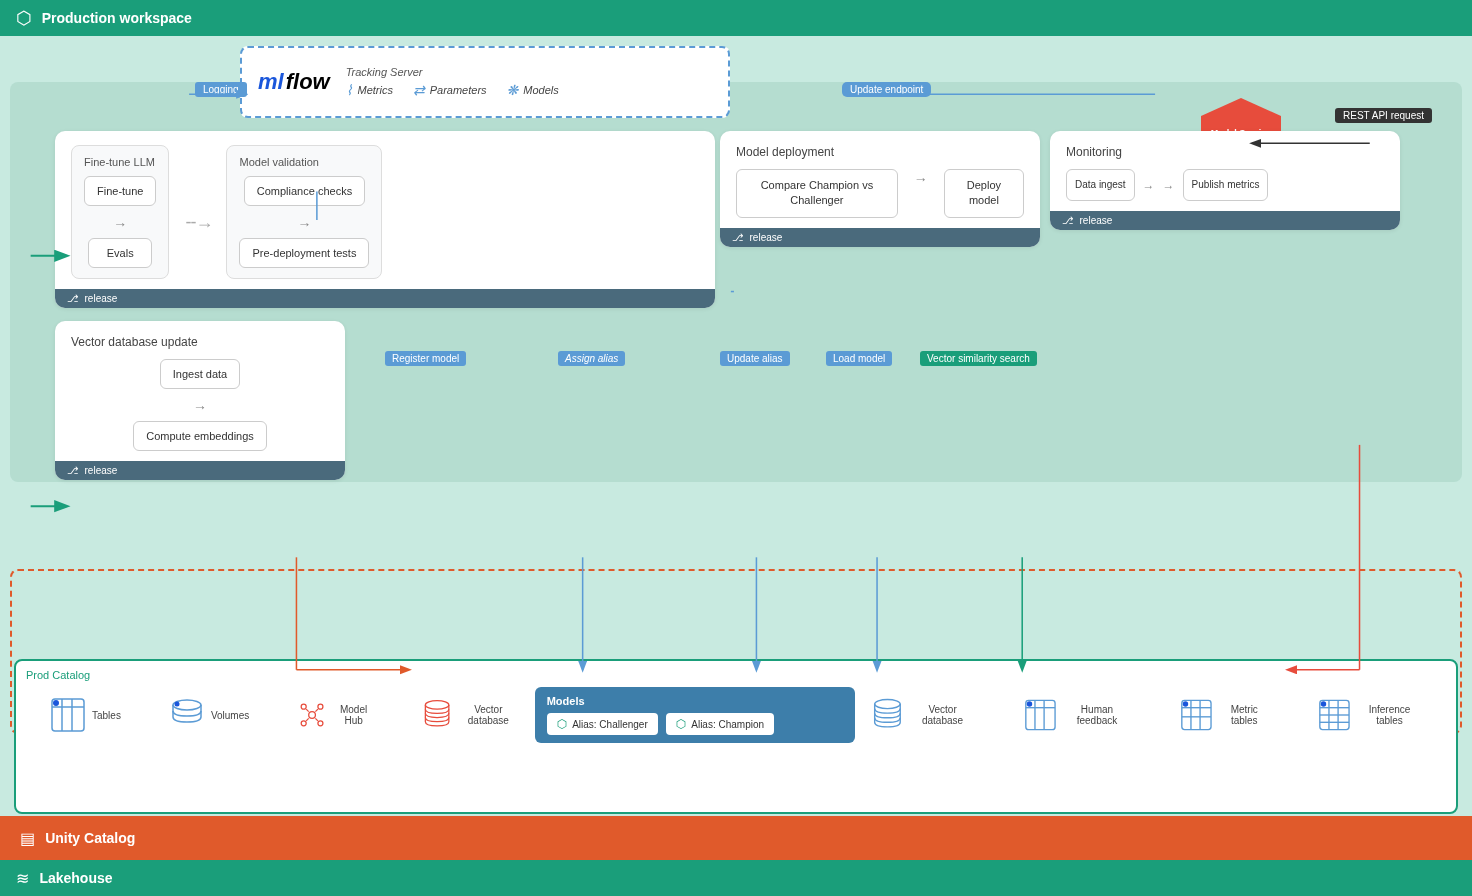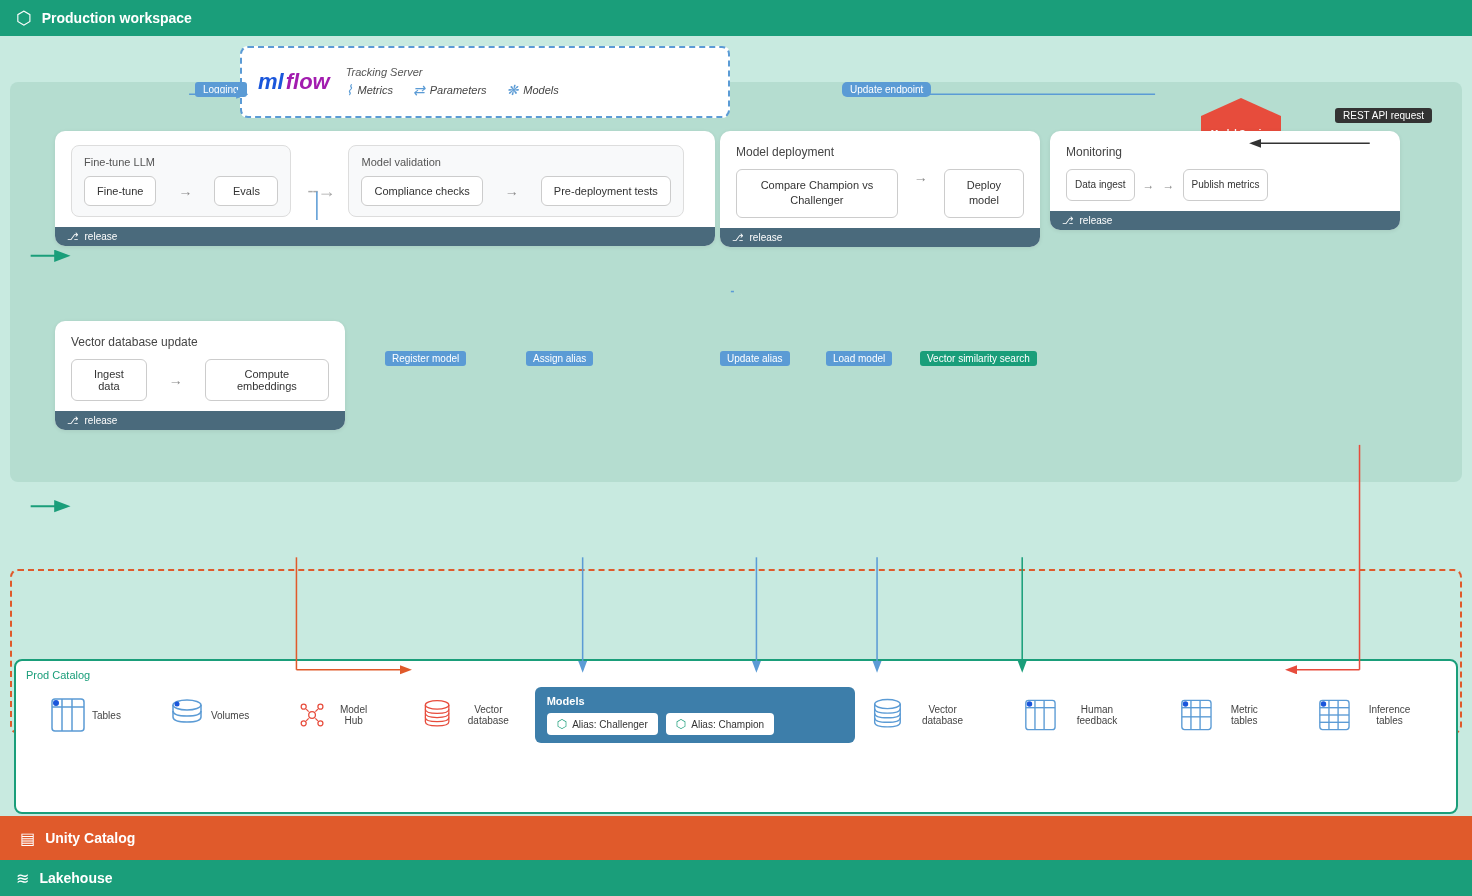--- a/index.html
+++ b/index.html
@@ -172,22 +172,23 @@
       border-radius: 8px;
       padding: 10px 12px;
     }
     .sub-box-title {
       font-size: 11px;
       color: #555;
       margin-bottom: 8px;
     }
     .sub-box-items {
       display: flex;
-      gap: 22px;
-      align-items: center;
+      gap: 8px;
+      align-items: center;
+      flex-direction: column;
     }
     .process-box {
       background: white;
       border: 1px solid #ccc;
       border-radius: 6px;
       padding: 8px 12px;
       font-size: 11px;
       color: #333;
       text-align: center;
       min-width: 64px;
@@ -327,21 +328,21 @@
 
 <div class="main-canvas">
 
   <div style="position:absolute;top:46px;left:10px;right:10px;height:400px;background:#b5ddd0;border-radius:8px;"></div>
 
   <div class="catalog-outer"></div>
 
   <div class="mlflow-box">
     <div style="display:flex;align-items:center;gap:2px;">
       <span style="font-size:22px;font-weight:800;color:#1a56db;">ml</span>
-        <span style="font-size:22px;font-weight:800;color:#a21caf;">flow</span>
+        <span style="font-size:22px;font-weight:800;color:#000000;">flow</span>
     </div>
     <div>
       <div class="tracking-label">Tracking Server</div>
       <div class="tracking-items">
         <div class="tracking-item">
           <span style="color:#5b9bd5;font-size:14px;">⌇</span>
           <span>Metrics</span>
         </div>
         <div class="tracking-item">
           <span style="color:#5b9bd5;font-size:14px;">⇄</span>
@@ -433,21 +434,21 @@
       <span class="arrow-right">→</span>
       <div class="process-box">Compute embeddings</div>
     </div>
     <div class="release-bar">
       <span>⎇</span>
       <span>release</span>
     </div>
   </div>
 
   <div class="action-label" style="top:315px;left:385px;">Register model</div>
-  <div class="action-label" style="top:315px;left:526px;">Assign alias</div>
+  <div class="action-label" style="top:315px;left:558px;font-style:italic;">Assign alias</div>
   <div class="action-label" style="top:315px;left:720px;">Update alias</div>
   <div class="action-label" style="top:315px;left:826px;">Load model</div>
   <div class="action-label-green" style="top:315px;left:920px;">Vector similarity search</div>
 
   <div style="position:absolute;bottom:2px;left:14px;right:14px;height:155px;background:white;border:2px solid #1a9e7a;border-radius:8px;padding:8px 10px;">
     <div style="font-size:11px;font-weight:400;color:#1a9e7a;margin-bottom:6px;">Prod Catalog</div>
     <div style="display:flex;align-items:center;justify-content:space-between;padding:0 8px;">
 
       <div style="display:flex;gap:16px;align-items:center;">
 

